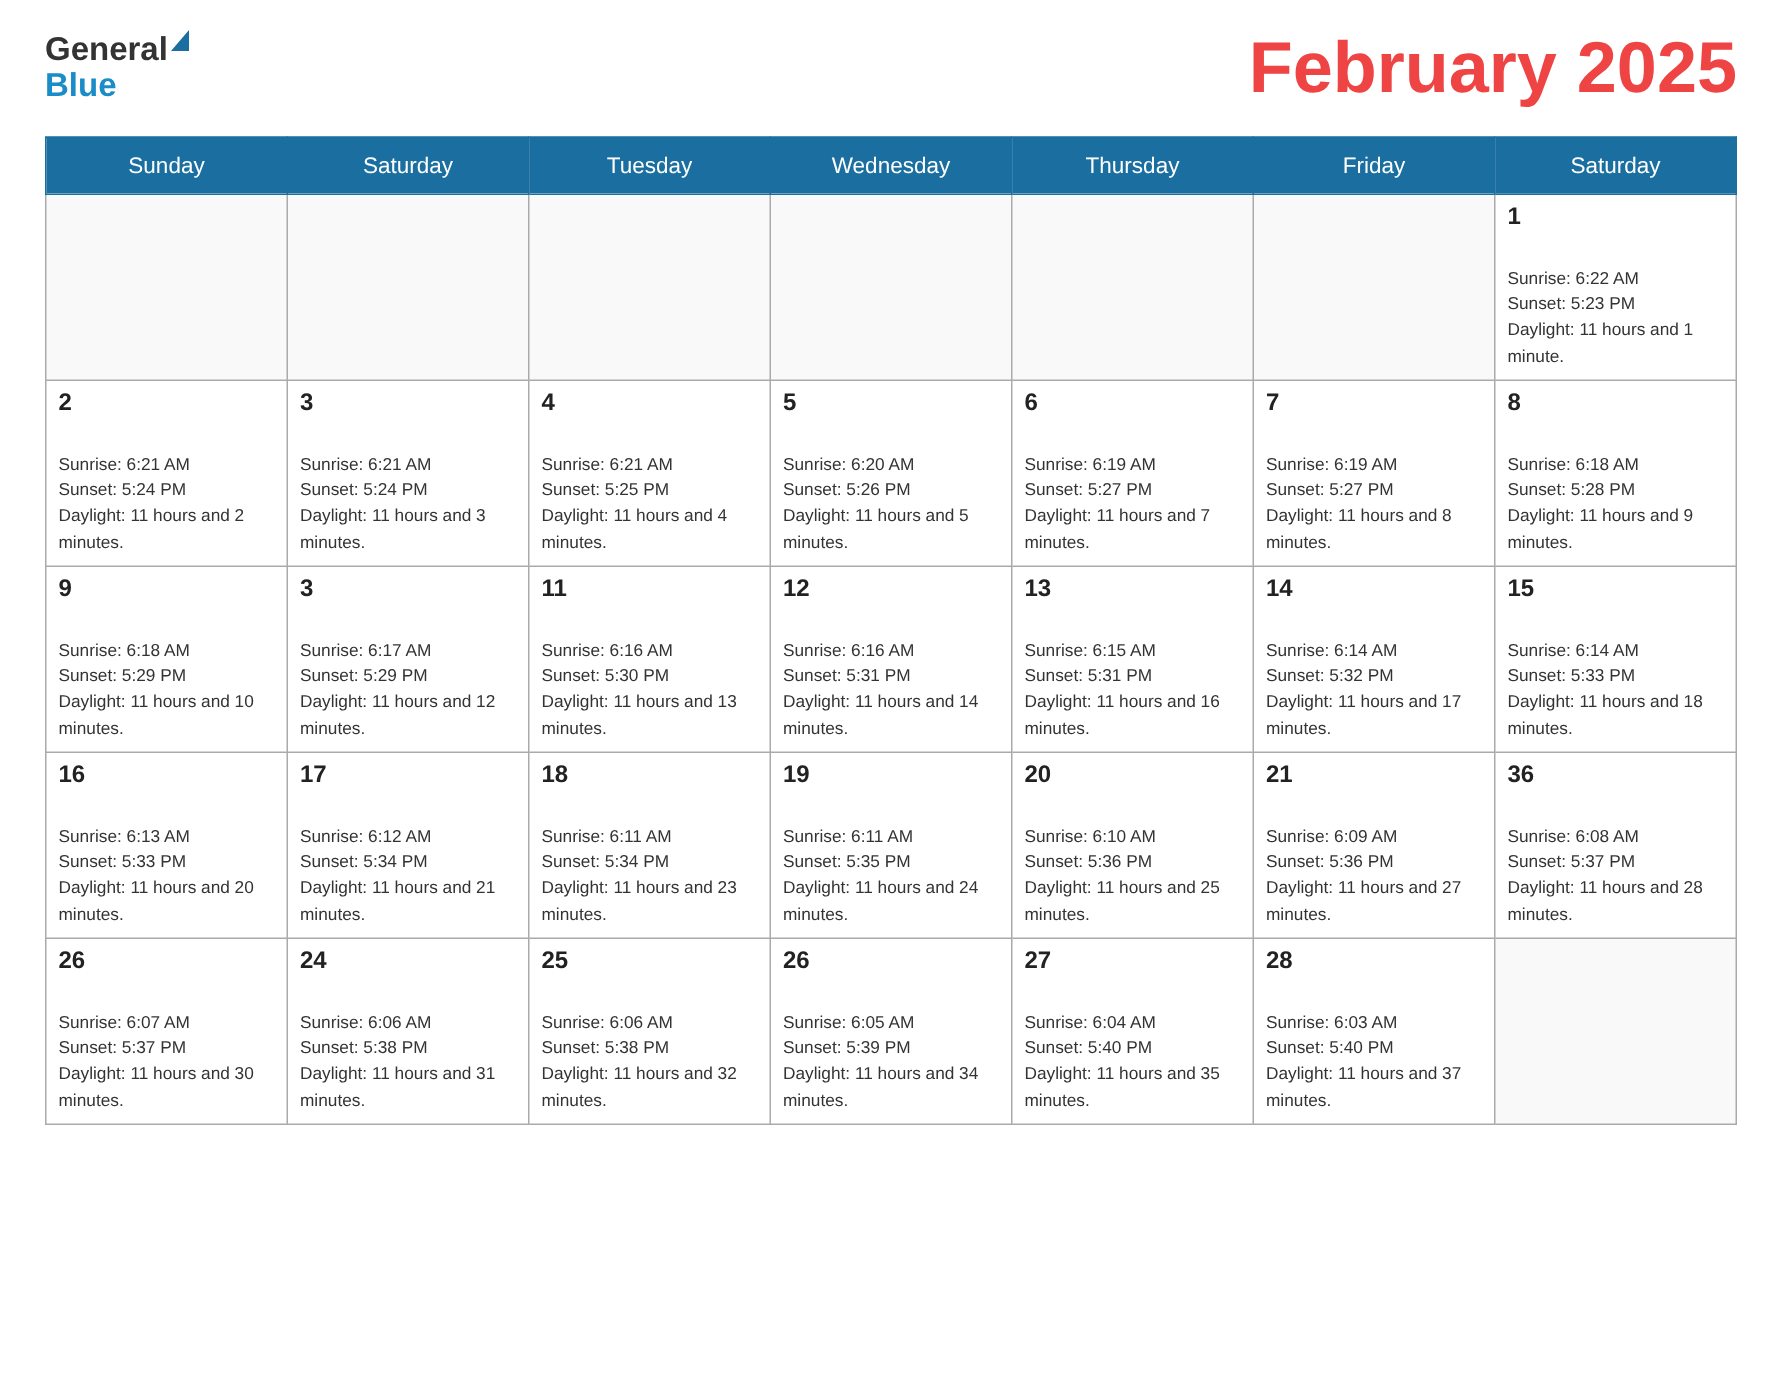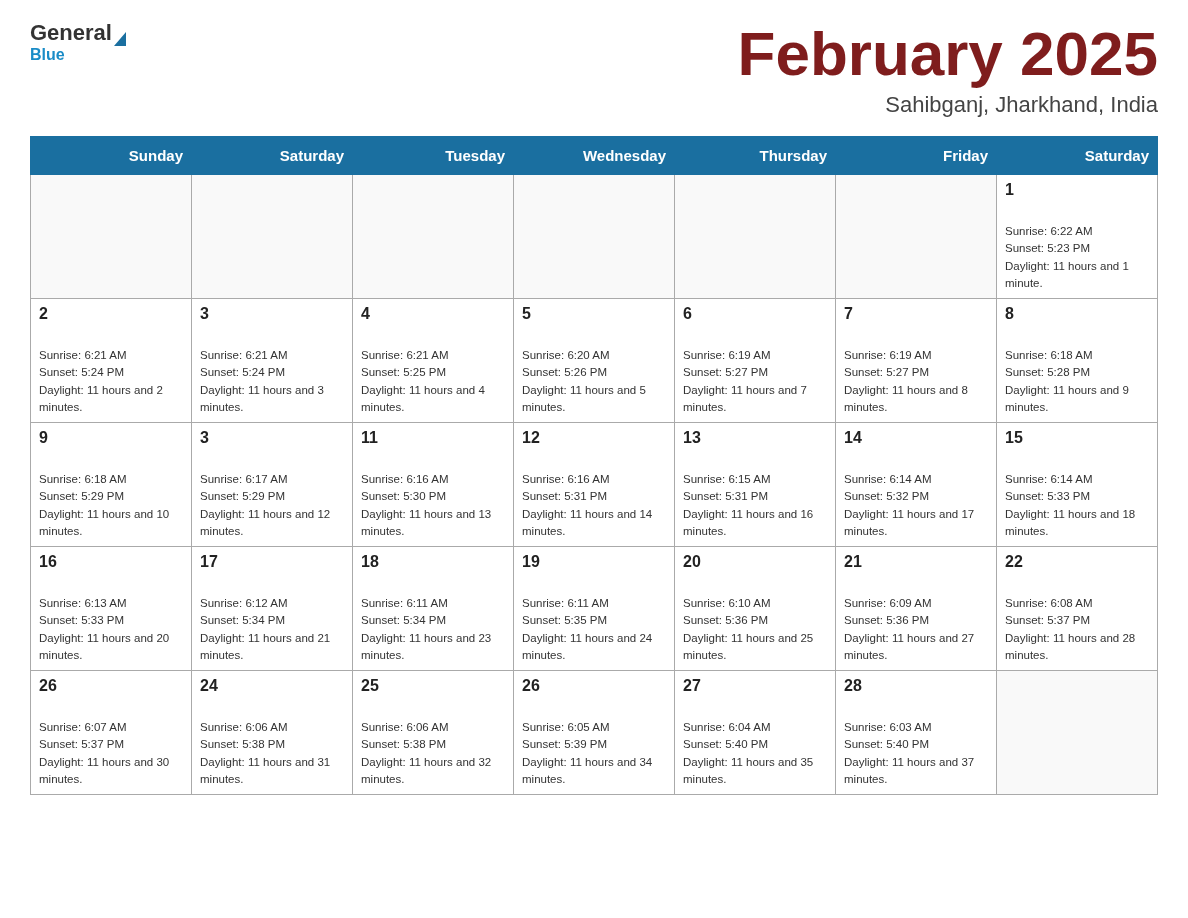--- a/index.html
+++ b/index.html
@@ -29,55 +29,55 @@
     .logo-arrow {
       width: 0;
       height: 0;
       border-left: 12px solid transparent;
       border-bottom: 14px solid #1a6fa0;
       display: inline-block;
       margin-left: 2px;
       vertical-align: middle;
     }
     .logo-blue-text {
-      font-size: 16px;
+      font-size: 22px;
       font-weight: bold;
       color: #1a8cc7;
       line-height: 1;
     }
     .logo-top-row {
       display: flex;
-      align-items: flex-end;
+      align-items: flex-start;
     }
     .title-section {
       text-align: right;
     }
     .month-title {
-      font-size: 62px;
-      font-weight: bold;
-      color: #7f1d1d;
+      font-size: 48px;
+      font-weight: bold;
+      color: #ef4444;
       line-height: 1.1;
     }
     .location-title {
       font-size: 22px;
       color: #444;
       margin-top: 4px;
     }
     .calendar-table {
       width: 100%;
       border-collapse: collapse;
       table-layout: fixed;
     }
     .calendar-table thead tr th {
       background-color: #1a6fa0;
       color: #fff;
       font-size: 15px;
-      font-weight: bold;
+      font-weight: normal;
       padding: 10px 8px;
-      text-align: right;
+      text-align: center;
       border: 1px solid #1a6fa0;
     }
     .calendar-table tbody tr td {
       border: 1px solid #aaa;
       vertical-align: top;
       padding: 6px 8px;
       font-size: 12px;
       color: #333;
       height: 110px;
     }
@@ -111,21 +111,20 @@
         <span class="logo-general">General</span>
         <span class="logo-arrow"></span>
       </div>
       <div>
         <span class="logo-blue-text">Blue</span>
       </div>
     </div>
   </div>
   <div class="title-section">
     <div class="month-title">February 2025</div>
-    <div class="location-title">Sahibganj, Jharkhand, India</div>
   </div>
 </div>
 
 <table class="calendar-table">
   <thead>
     <tr>
     <th>Sunday</th>
         <th>Saturday</th>
         <th>Tuesday</th>
         <th>Wednesday</th>
@@ -226,21 +225,21 @@
         </td>
         <td>
           <span class="day-number">20</span>
           <div class="day-info">Sunrise: 6:10 AM<br>Sunset: 5:36 PM<br>Daylight: 11 hours and 25 minutes.</div>
         </td>
         <td>
           <span class="day-number">21</span>
           <div class="day-info">Sunrise: 6:09 AM<br>Sunset: 5:36 PM<br>Daylight: 11 hours and 27 minutes.</div>
         </td>
         <td>
-          <span class="day-number">22</span>
+          <span class="day-number">36</span>
           <div class="day-info">Sunrise: 6:08 AM<br>Sunset: 5:37 PM<br>Daylight: 11 hours and 28 minutes.</div>
         </td>
       </tr>
       <tr>
         <td>
           <span class="day-number">26</span>
           <div class="day-info">Sunrise: 6:07 AM<br>Sunset: 5:37 PM<br>Daylight: 11 hours and 30 minutes.</div>
         </td>
         <td>
           <span class="day-number">24</span>

